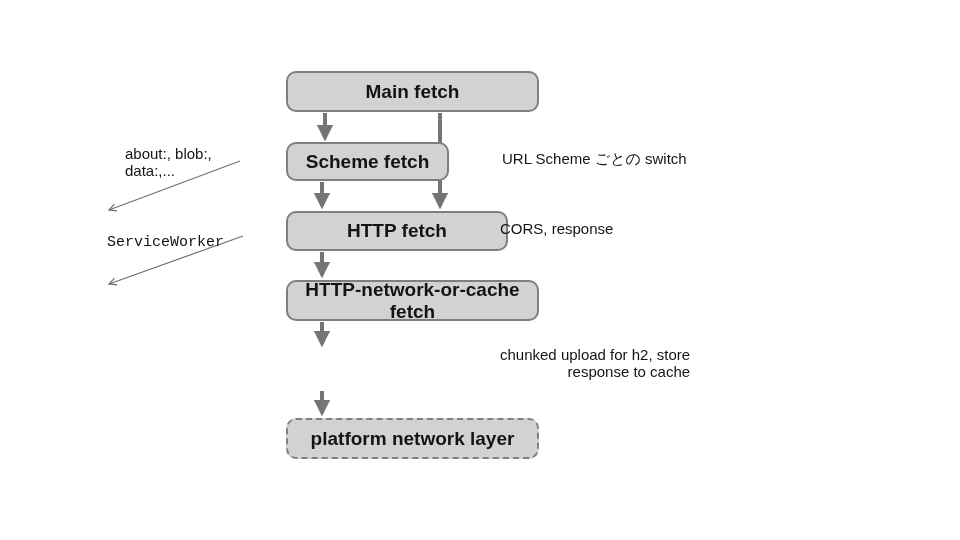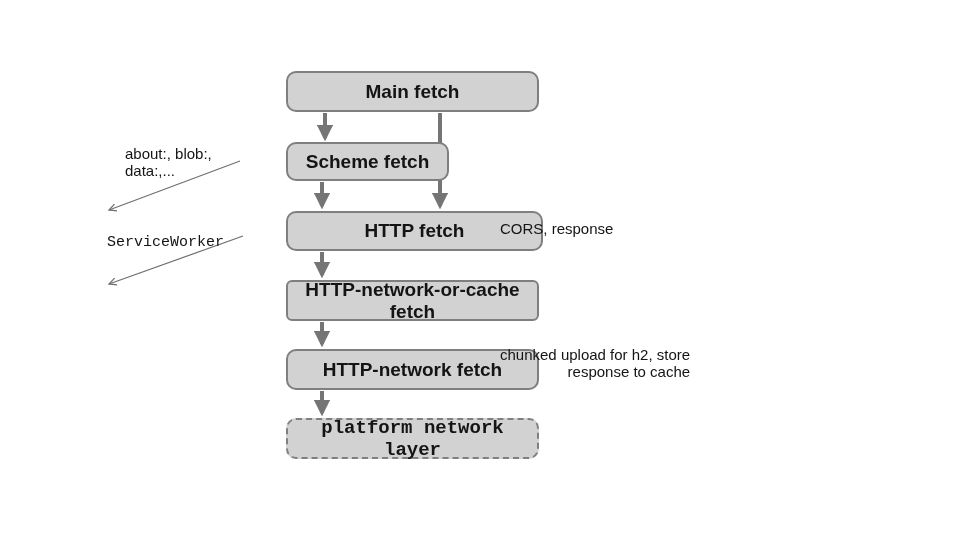--- a/index.html
+++ b/index.html
@@ -51,24 +51,24 @@
     font-size: 19px;
     color: var(--text, #141414);
     text-align: center;
     margin-left: 46px;
   }
   .node.dashed {
     border-style: dashed;
   }
   #node-main     { left: 240px; top: 71px;  width: 253px; height: 41px; }
   #node-scheme   { left: 240px; top: 142px; width: 163px; height: 39px; }
-  #node-http     { left: 240px; top: 211px; width: 257px; height: 40px; }
-  #node-noc      { left: 240px; top: 280px; width: 253px; height: 41px; border-radius: 6px; }
+  #node-http     { left: 240px; top: 211px; width: 222px; height: 40px; }
+  #node-noc      { left: 240px; top: 280px; width: 253px; height: 41px; }
   #node-net      { left: 240px; top: 349px; width: 253px; height: 41px; }
-  #node-platform { left: 240px; top: 418px; width: 253px; height: 41px; font-family: Liberation Mono, monospace; }
+  #node-platform { left: 240px; top: 418px; width: 253px; height: 41px; }
   .ann {
     position: absolute;
     font-size: 15px;
     line-height: 17px;
     color: var(--text, #141414);
     white-space: pre-line;
   }
   #ann-scheme-examples { left: 125px; top: 145px; }
   #ann-serviceworker   { left: 107px; top: 234px; font-family: Liberation Mono, monospace; }
   #ann-url-scheme      { left: 502px; top: 150px; }
@@ -105,27 +105,25 @@
   </div>
   <div class="node" id="node-scheme">
     <span>Scheme fetch</span>
   </div>
   <div class="node" id="node-http">
     <span>HTTP fetch</span>
   </div>
   <div class="node" id="node-noc">
     <span>HTTP-network-or-cache fetch</span>
   </div>
-  <div class="node" id="node-net">
-    <span>HTTP-network fetch</span>
-  </div>
   <div class="node dashed" id="node-platform">
     <span>platform network layer</span>
   </div>
 
   <div class="ann" id="ann-scheme-examples">about:, blob:,
 data:,...</div>
   <div class="ann" id="ann-serviceworker">ServiceWorker</div>
+  <div class="ann" id="ann-url-scheme">URL Scheme ごとの switch</div>
   <div class="ann" id="ann-cors">CORS, response</div>
   <div class="ann" id="ann-net">chunked upload for h2, store
 response to cache</div>
 
 </div>
 
 </body></html>

